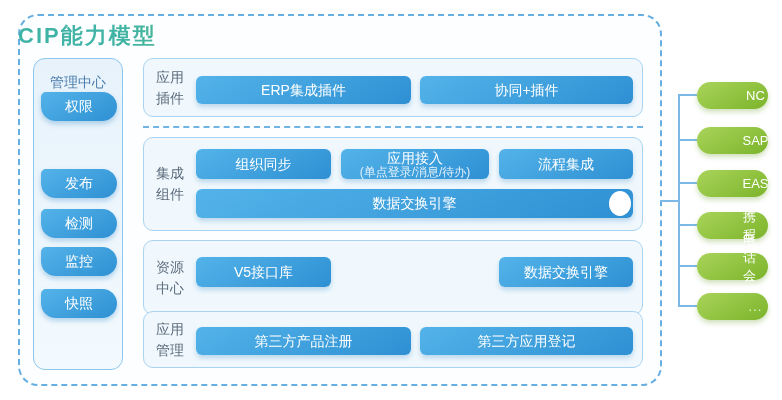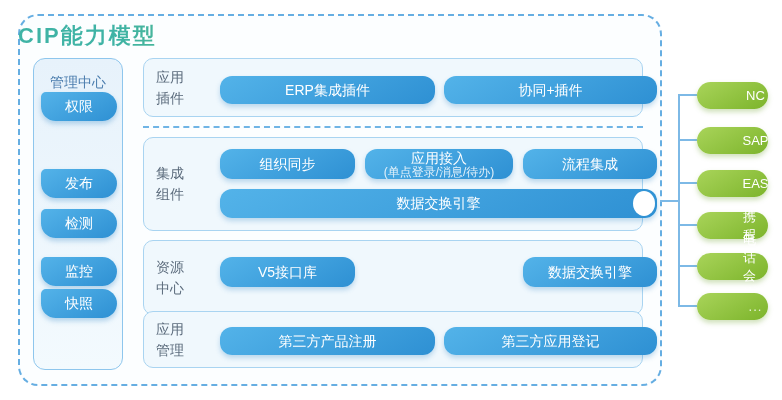--- a/index.html
+++ b/index.html
@@ -24,40 +24,40 @@
   .sidebar { position:absolute; left:33px; top:58px; width:90px; height:312px;
     border:1px solid #8ec6ed; border-radius:12px;
     background:linear-gradient(180deg,#e7f2fb 0%,#f3fafe 100%); }
   .sidebar-title { margin-top:15px; text-align:center; color:#4a7cad; font-size:14px; }
   .side-btn { position:absolute; left:7px; width:76px; height:29px;
     border-radius:5px 15px 15px 15px;
     background:linear-gradient(150deg,#54b3e9 0%,#2e90d3 100%);
     color:#fff; font-size:14px; display:flex; align-items:center; justify-content:center;
     box-shadow:0 3px 5px rgba(60,140,200,.35); }
   .side-btn:nth-of-type(1){ top:70px; } .side-btn:nth-of-type(2){ top:110px; }
-  .side-btn:nth-of-type(3){ top:150px; } .side-btn:nth-of-type(4){ top:198px;text-align:center; }
+  .side-btn:nth-of-type(3){ top:150px; } .side-btn:nth-of-type(4){ top:188px;text-align:center; }
   .side-btn:nth-of-type(5){ top:230px; }
 
   
   .row { position:absolute; left:143px; width:500px;
     border:1px solid #a9d4f1; border-radius:10px; background:#f0f8fd; }
   .row-1 { top:58px;  height:59px; }
   .row-2 { top:137px; height:94px; }
   .row-3 { top:240px; height:75px; }
   .row-4 { top:311px; height:57px; }
   .row-label { position:absolute; left:12px; top:50%; transform:translateY(-50%);
     color:#5b6b7c; font-size:14px; line-height:21px; }
   .sep { position:absolute; left:143px; top:126px; width:500px; height:0;
     border-top:2px dashed #6fb4e5; }
 
-  .pill { position:absolute; border-radius:12px;
+  .pill { position:absolute; border-radius:6px;
     background:linear-gradient(150deg,#53b3e9 0%,#2e90d3 100%);
     color:#fff; font-size:14px; display:flex; flex-direction:column;
     align-items:center; justify-content:center; text-align:center;
-    box-shadow:0 3px 5px rgba(60,140,200,.3); line-height:15px;margin-left:24px; }
+    box-shadow:0 3px 5px rgba(60,140,200,.3); line-height:15px; }
   .pill .sub { font-size:12px; color:rgba(255,255,255,.85); line-height:12px; }
 
   .row-1 .p-a { left:52px;  top:17px; width:215px; height:28px; }
   .row-1 .p-b { left:276px; top:17px; width:213px; height:28px; }
 
   .row-2 .p-a { left:52px;  top:11px; width:135px; height:30px; }
   .row-2 .p-b { left:197px; top:11px; width:148px; height:30px; }
   .row-2 .p-c { left:355px; top:11px; width:134px; height:30px; }
   .row-2 .bar { left:52px;  top:51px; width:437px; height:29px; }
   .bar .oval { position:absolute; right:2px; top:2px; width:22px; height:25px;

